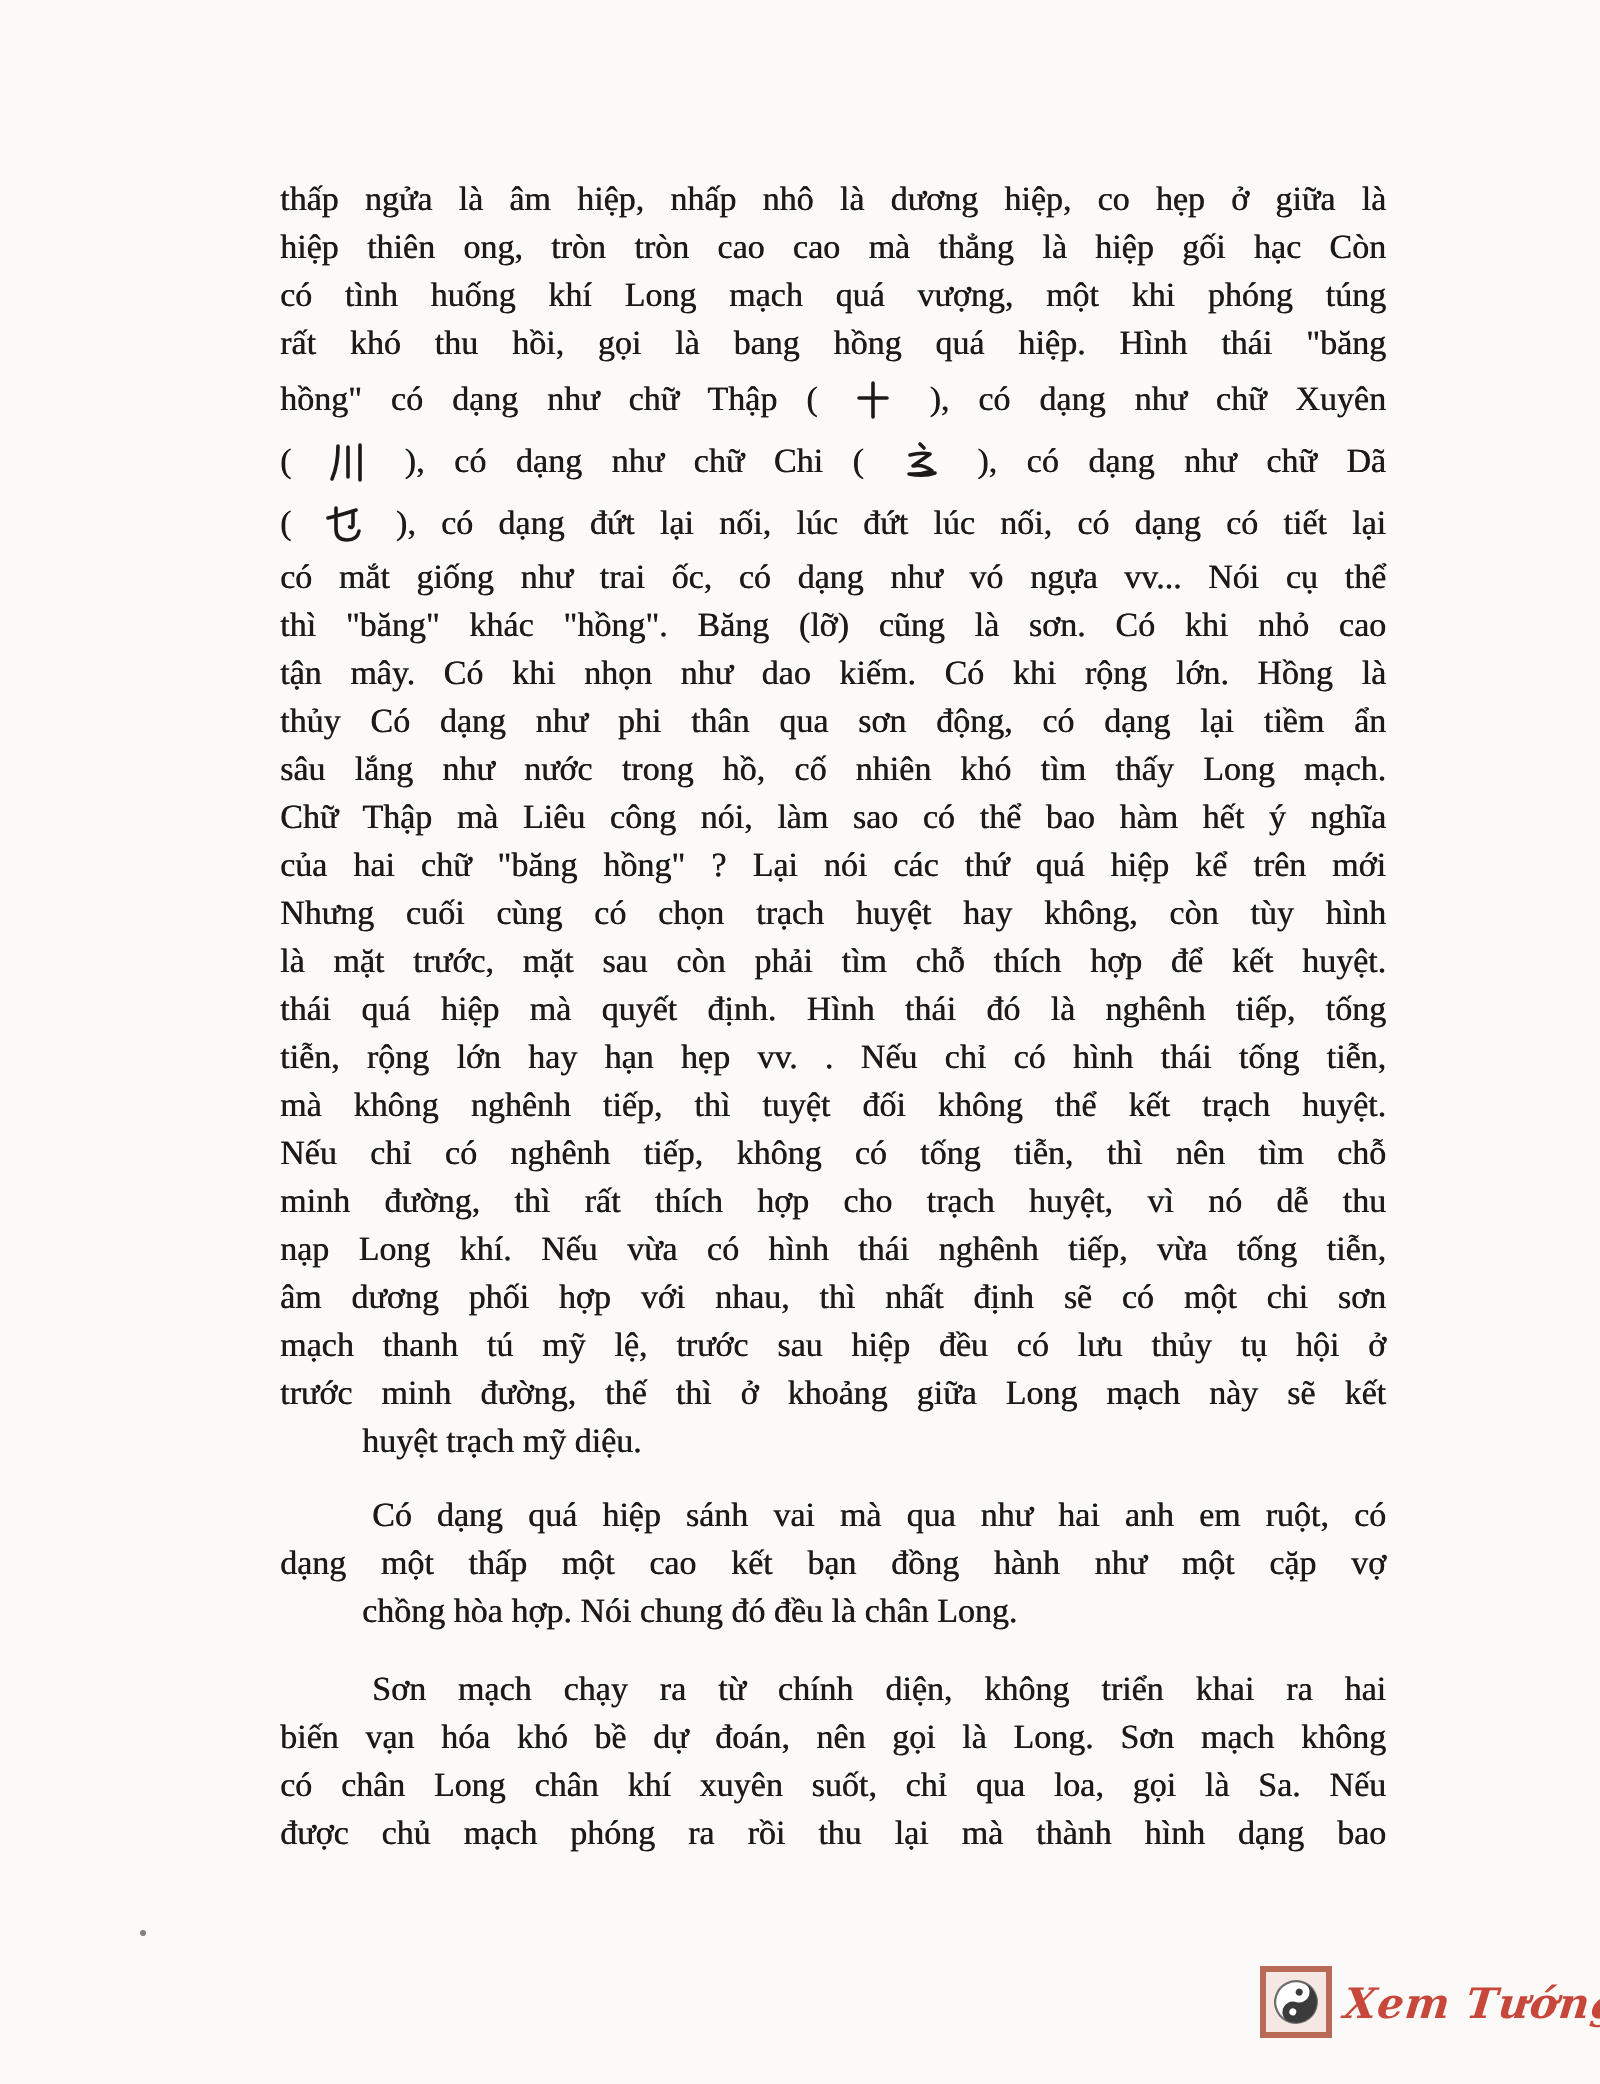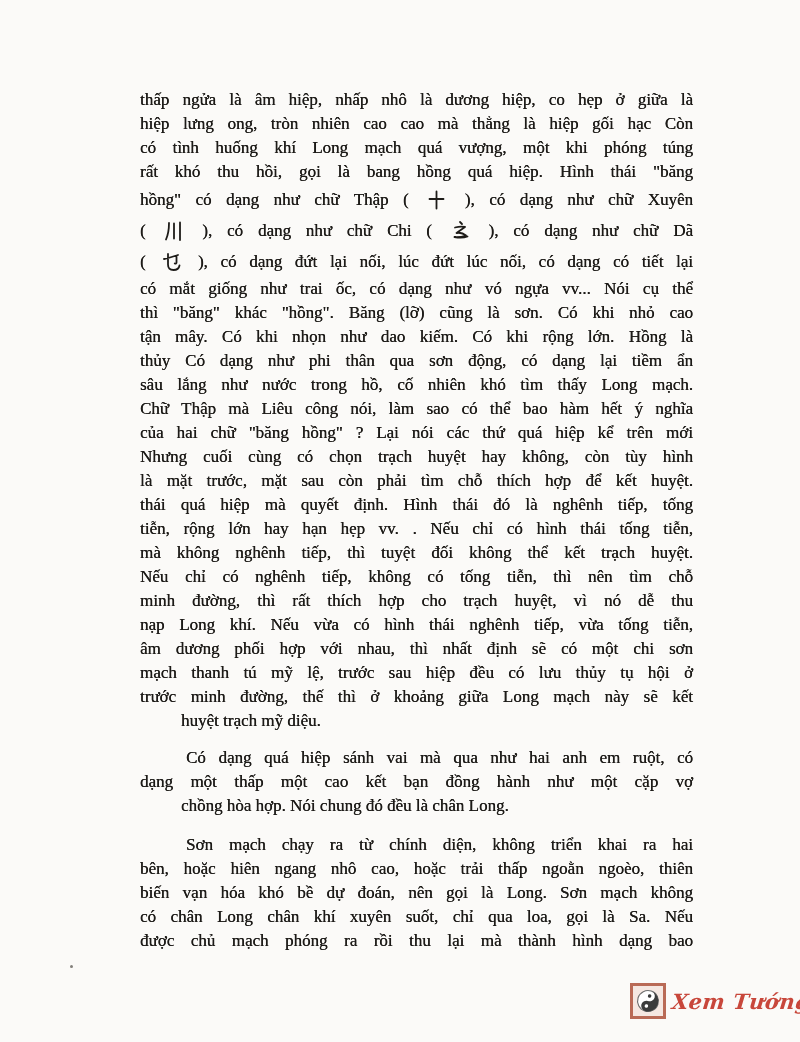--- a/index.html
+++ b/index.html
@@ -76,21 +76,21 @@
   }
 </style>
 </head>
 <body>
 
 <div class="page">
 
   <main class="text-block">
     <div class="para">
         <div class="line">thấp ngửa là âm hiệp, nhấp nhô là dương hiệp, co hẹp ở giữa là</div>
-        <div class="line">hiệp lưng ong, tròn nhiên cao cao mà thẳng là hiệp gối hạc Còn</div>
+        <div class="line">hiệp thiên ong, tròn tròn cao cao mà thẳng là hiệp gối hạc Còn</div>
         <div class="line">có tình huống khí Long mạch quá vượng, một khi phóng túng</div>
         <div class="line">rất khó thu hồi, gọi là bang hồng quá hiệp. Hình thái "băng</div>
         <div class="line tall">hồng" có dạng như chữ Thập ( <span class="cjk"><svg width="21" height="22" viewBox="0 0 20 22">
               <path d="M3 10 L17 10 M10 2.5 L10 19.5"></path>
             </svg></span> ), có dạng như chữ Xuyên</div>
         <div class="line tall">( <span class="cjk"><svg width="21" height="22" viewBox="0 0 20 22">
               <path d="M5.5 3 C5.5 9 4.5 15 2.5 19.5 M10.5 3.5 L10.5 18.5 M16.5 2.5 L16.5 20"></path>
             </svg></span> ), có dạng như chữ Chi ( <span class="cjk"><svg width="21" height="22" viewBox="0 0 20 22">
               <path d="M9.5 2 L11.5 4 M4.5 7.5 C8.5 6.5 12 6.5 14.5 7 L6 13 C9.5 12.3 12.5 13 15.5 15.5 C11.5 16.8 8 17.3 4 17 C9 18 13.5 17.8 17 16.5"></path>
             </svg></span> ), có dạng như chữ Dã</div>
@@ -117,21 +117,20 @@
         <div class="line">trước minh đường, thế thì ở khoảng giữa Long mạch này sẽ kết</div>
         <div class="line no-just">huyệt trạch mỹ diệu.</div>
       </div>
     <div class="para indent gap1">
         <div class="line">Có dạng quá hiệp sánh vai mà qua như hai anh em ruột, có</div>
         <div class="line">dạng một thấp một cao kết bạn đồng hành như một cặp vợ</div>
         <div class="line no-just">chồng hòa hợp. Nói chung đó đều là chân Long.</div>
       </div>
     <div class="para indent gap2">
         <div class="line">Sơn mạch chạy ra từ chính diện, không triển khai ra hai</div>
-        <div class="line">bên, hoặc hiên ngang nhô cao, hoặc trải thấp ngoằn ngoèo, thiên</div>
         <div class="line">biến vạn hóa khó bề dự đoán, nên gọi là Long. Sơn mạch không</div>
         <div class="line">có chân Long chân khí xuyên suốt, chỉ qua loa, gọi là Sa. Nếu</div>
         <div class="line">được chủ mạch phóng ra rồi thu lại mà thành hình dạng bao</div>
       </div>
   </main>
 
   <span class="speck"></span>
 
   <div class="watermark">
     <span class="wm-logo">

